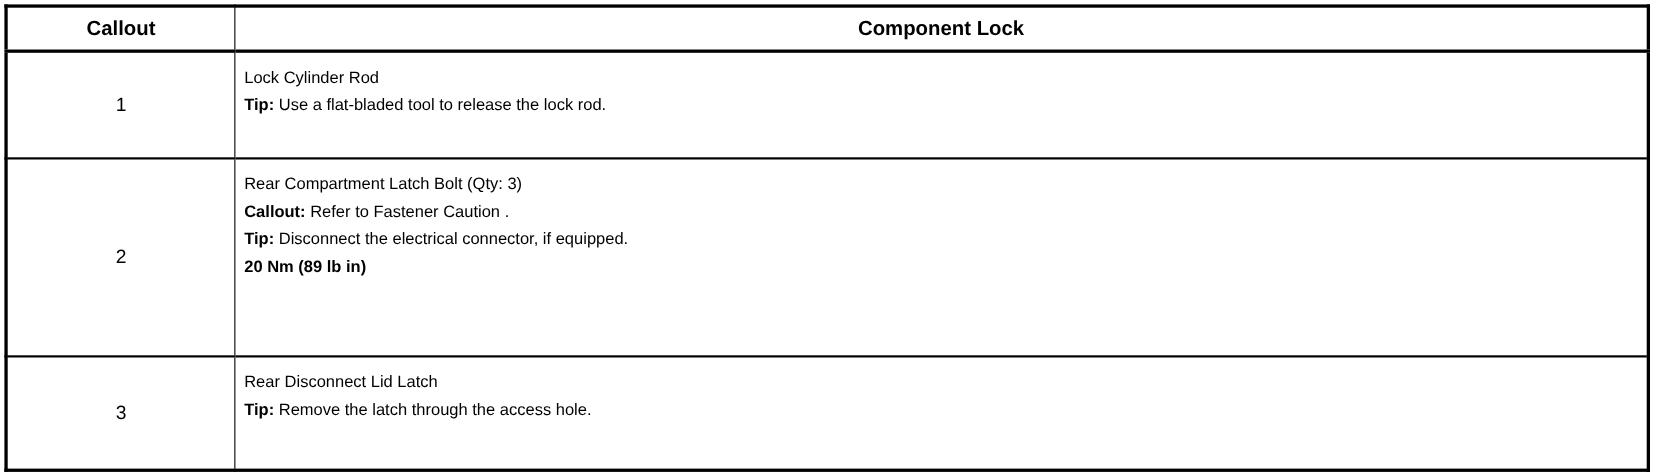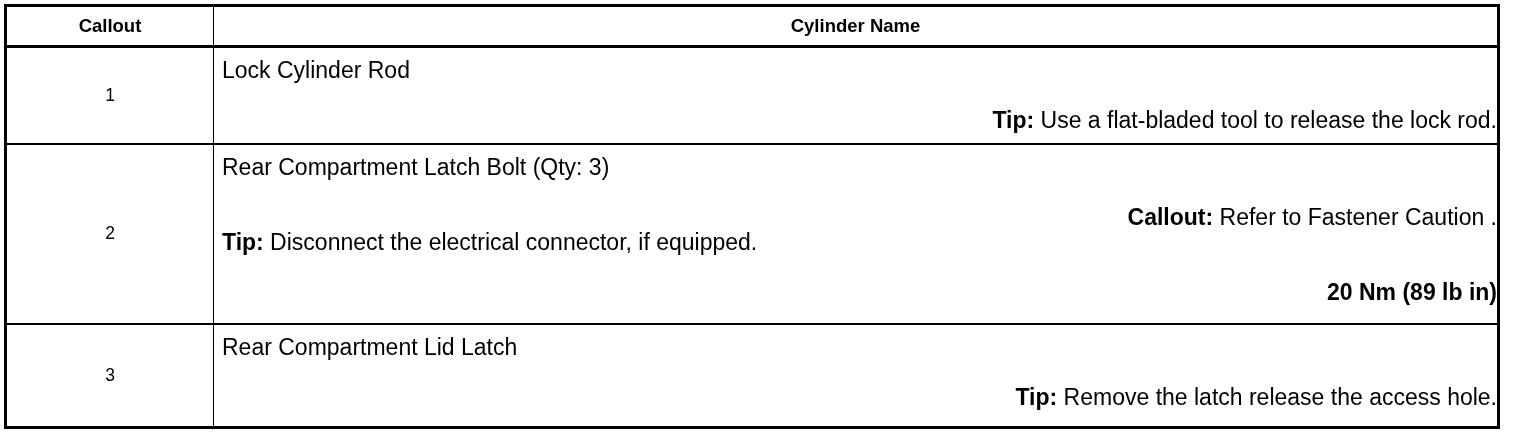--- a/index.html
+++ b/index.html
@@ -76,28 +76,26 @@
     padding-left: 8px;
     vertical-align: top;
   }
 
   .cell-inner {
     padding-top: 10px;
     padding-bottom: 8px;
   }
 
   .line {
-    font-size: 23px;
+    font-size: 15px;
     line-height: 25px;
     white-space: pre;
   }
 
   .line.spacer-before {
-    margin-top: 25px;
-    text-align: right;
   }
 
   .lbl {
     font-weight: bold;
   }
 
   .torque {
     font-weight: bold;
   }
 
@@ -111,21 +109,21 @@
 
 <div class="table-wrap">
   <table class="callout-table">
     <colgroup>
       <col class="col-callout">
       <col class="col-name">
     </colgroup>
     <thead>
       <tr>
         <th class="th-callout">Callout</th>
-        <th class="th-name">Cylinder Name</th>
+        <th class="th-name">Component Lock</th>
       </tr>
     </thead>
     <tbody>
 
       <tr class="row-1">
         <td class="cell-callout">1</td>
         <td class="cell-name">
           <div class="cell-inner">
             <div class="line">Lock Cylinder Rod</div>
             <div class="line spacer-before"><span class="lbl">Tip:</span><span> Use a flat-bladed tool to release the lock rod.</span></div>
@@ -142,21 +140,21 @@
             <div class="line"><span class="lbl">Tip:</span><span> Disconnect the electrical connector, if equipped.</span></div>
             <div class="line spacer-before torque">20 Nm (89 lb in)</div>
           </div>
         </td>
       </tr>
 
       <tr class="row-3">
         <td class="cell-callout">3</td>
         <td class="cell-name">
           <div class="cell-inner">
-            <div class="line">Rear Compartment Lid Latch</div>
-            <div class="line spacer-before"><span class="lbl">Tip:</span><span> Remove the latch release the access hole.</span></div>
+            <div class="line">Rear Disconnect Lid Latch</div>
+            <div class="line spacer-before"><span class="lbl">Tip:</span><span> Remove the latch through the access hole.</span></div>
           </div>
         </td>
       </tr>
 
     </tbody>
   </table>
 </div>
 
 </body></html>

